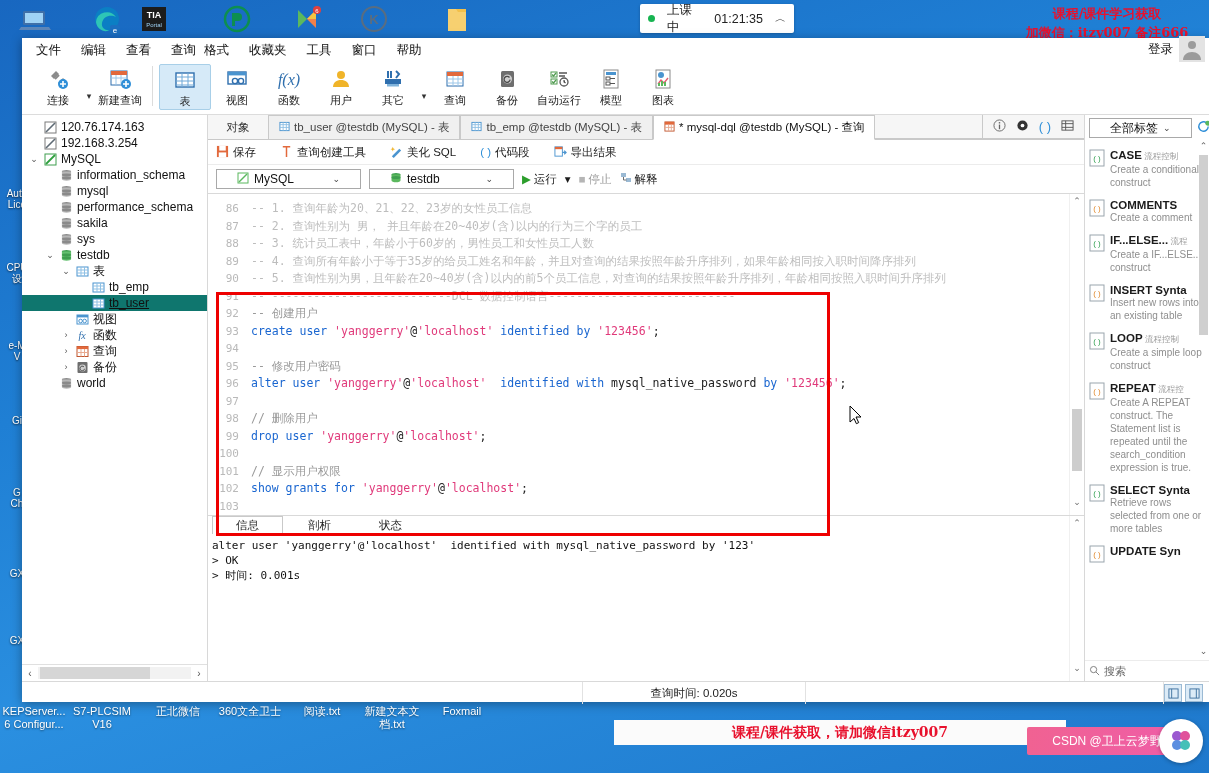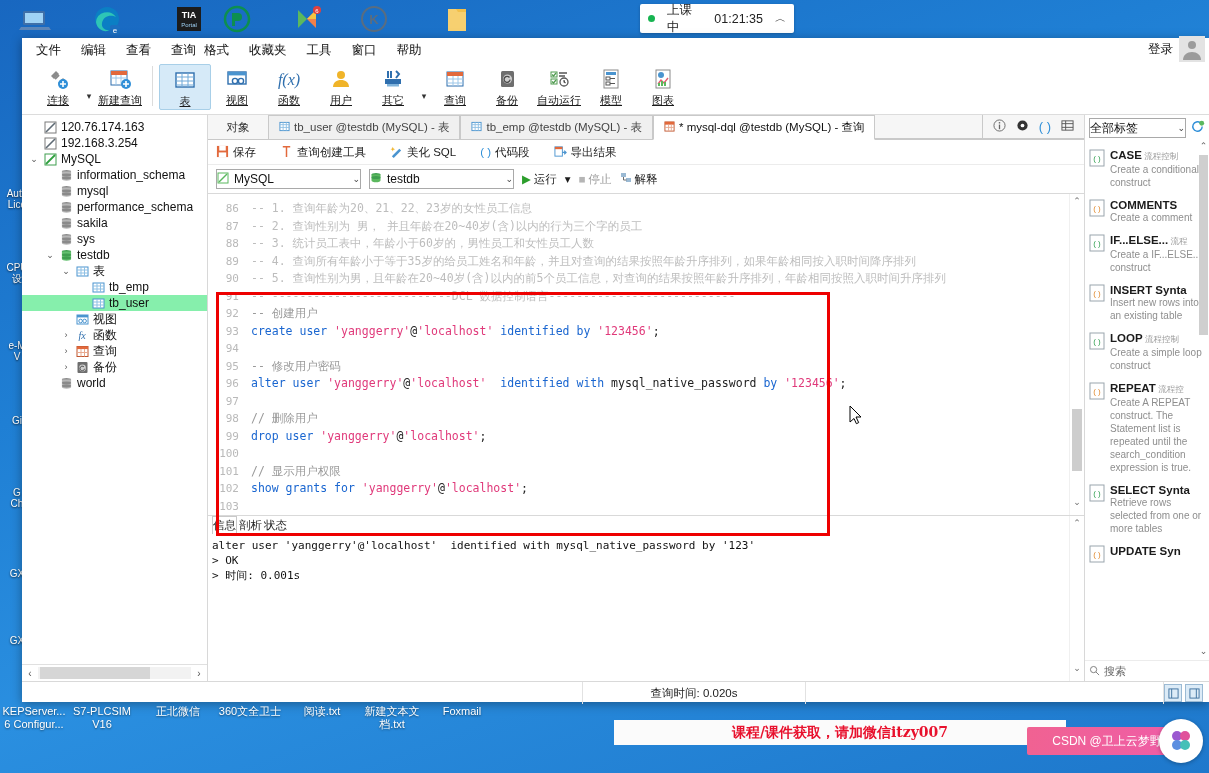--- a/index.html
+++ b/index.html
@@ -43,30 +43,30 @@
   
   #menubar{height:24px;display:flex;align-items:center;padding-left:14px;gap:20px;
     font-size:12.5px;color:#111;position:relative;}
   #login-area{position:absolute;right:4px;top:-2px;display:flex;align-items:center;gap:6px;}
   #login-area .avatar{width:26px;height:26px;background:#e3e3e3;display:block;}
   
   #ribbon{height:50px;border-bottom:1px solid #dcdcdc;display:flex;align-items:flex-start;
     padding:2px 0 0 10px;gap:0px;}
   .rb{width:52px;text-align:center;font-size:11px;color:#1b1b1b;padding-top:2px;cursor:default;}
   .rb .ig{height:26px;display:flex;align-items:center;justify-content:center;}
-  .rb .lbl{display:block;margin-top:1px;text-decoration:underline;}
+  .rb .lbl{display:block;margin-top:1px;}
   .rb.active{background:#d6eaf8;border:1px solid #a8cfe8;box-sizing:border-box;border-radius:2px;}
   .rb-sep{width:1px;height:40px;background:#dcdcdc;margin:2px 6px 0;}
   .rb-caret{width:10px;align-self:center;text-align:center;color:#333;font-size:9px;padding-top:14px;}
   
   #wbody{display:flex;height:566px;}
   #sidebar{width:185px;border-right:1px solid #d8d8d8;position:relative;background:#fff;}
   .tree{padding:4px 0 0 0;font-size:12px;color:#111;}
   .tnode{height:16px;display:flex;align-items:center;gap:4px;padding-left:6px;white-space:nowrap;overflow:hidden;}
-  .tnode.sel{background:#86efac;}
+  .tnode.sel{background:#0f766e;text-decoration:underline;}
   .twist{width:12px;text-align:center;color:#555;font-size:9px;flex:0 0 12px;}
   .tico{width:13px;height:13px;flex:0 0 13px;}
   #hscroll{position:absolute;left:0;bottom:0;width:185px;height:16px;border-top:1px solid #e0e0e0;
     display:flex;align-items:center;}
   #hscroll .arw{width:16px;text-align:center;color:#555;font-size:10px;}
   #hscroll .track{flex:1;height:12px;background:#f2f2f2;position:relative;}
   #hscroll .thumb{position:absolute;left:2px;top:0;width:110px;height:12px;background:#d6d6d6;}
   #center{flex:1;display:flex;flex-direction:column;position:relative;min-width:0;}
   
   #tabstrip{height:24px;border-bottom:1px solid #c9c9c9;display:flex;align-items:flex-end;
@@ -78,21 +78,21 @@
     border-top:1px solid #c9c9c9;white-space:nowrap;}
   .tab.active{background:#fff;color:#111;border-bottom:1px solid #fff;margin-bottom:-1px;}
   #tabstrip .filler{flex:1;border-bottom:1px solid #c9c9c9;}
   #tab-tools{position:absolute;right:0;top:0;height:23px;display:flex;align-items:center;gap:10px;
     padding:0 10px;border-left:1px solid #c9c9c9;background:#f6f6f6;}
   
   #qtoolbar{height:24px;display:flex;align-items:center;gap:24px;padding-left:8px;font-size:11.5px;color:#1b1b1b;
     border-bottom:1px solid #ececec;}
   #qtoolbar .it{display:flex;align-items:center;gap:4px;}
   #qrunbar{height:28px;display:flex;align-items:center;gap:8px;padding-left:8px;border-bottom:1px solid #d9d9d9;}
-  .combo{height:20px;border:1px solid #a9a9a9;display:flex;align-items:center;gap:5px;padding:0 0;
+  .combo{height:20px;border:1px solid #a9a9a9;display:flex;align-items:center;gap:5px;padding:0 20px;
     font-size:12px;color:#111;background:#fff;box-sizing:border-box;}
   .combo .cv{flex:1;white-space:nowrap;overflow:hidden;}
   .combo .cc{color:#444;font-size:9px;}
   .runitem{display:flex;align-items:center;gap:3px;font-size:11.5px;color:#1b1b1b;}
   .runitem.dim{color:#9a9a9a;}
   
   #codewrap{flex:1;display:flex;position:relative;min-height:0;overflow:hidden;background:#fff;}
   #gutter{width:35px;background:#fff;color:#b9b9b9;font-family:"DejaVu Sans Mono","Liberation Mono",monospace;
     font-size:11px;text-align:right;padding:6px 4px 0 0;box-sizing:border-box;line-height:17.5px;}
   #code{flex:1;font-family:"DejaVu Sans Mono","Liberation Mono",monospace;font-size:11.5px;
@@ -105,21 +105,21 @@
   #vscroll{width:14px;background:#fff;border-left:1px solid #f0f0f0;position:relative;}
   #vscroll .vthumb{position:absolute;left:2px;top:215px;width:10px;height:62px;background:#cdcdcd;}
   #vscroll .vup,#vscroll .vdn{position:absolute;left:0;width:14px;height:16px;text-align:center;
     color:#6d6d6d;font-size:9px;}
   #vscroll .vup{top:2px;}#vscroll .vdn{bottom:2px;}
   
   #redbox{position:absolute;border:3px solid #ee0000;pointer-events:none;}
   
   #resultpane{height:165px;border-top:1px solid #d9d9d9;display:flex;flex-direction:column;position:relative;}
   #restabs{height:18px;display:flex;align-items:center;gap:2px;padding-left:4px;}
-  .rtab{padding:1px 0;font-size:11.5px;color:#222;}
+  .rtab{padding:1px 23px;font-size:11.5px;color:#222;}
   .rtab.active{background:#fff;border:1px solid #c9c9c9;border-bottom:none;}
   #reslog{flex:1;font-family:"DejaVu Sans Mono","Liberation Mono",monospace;font-size:11px;
     line-height:15px;padding:4px 0 0 4px;color:#111;white-space:pre;}
   #res-vscroll{position:absolute;right:0;top:0;width:14px;height:165px;border-left:1px solid #f0f0f0;}
   #res-vscroll .a{position:absolute;left:0;width:14px;height:16px;text-align:center;color:#6d6d6d;font-size:9px;}
   
   #snippets{width:124px;border-left:1px solid #d8d8d8;display:flex;flex-direction:column;background:#fff;}
   #snip-top{height:26px;display:flex;align-items:center;gap:4px;padding:0 4px;}
   #snip-top .combo{flex:1;height:20px;}
   #snip-list{flex:1;overflow:hidden;position:relative;padding-top:4px;}
@@ -174,21 +174,21 @@
       </svg>
   </div>
   <div class="topico" style="left:90px;">
     <svg width="34" height="32" viewBox="0 0 34 32">
         <circle cx="17" cy="15" r="12" fill="#0b7fc4"></circle>
         <path d="M6 18a11 11 0 0 1 20-5c-5-3-13-1-14 6-1 5 4 8 8 7-5 3-13 0-14-8z" fill="#2ec5b6"></path>
         <rect x="20" y="21" width="10" height="10" rx="2" fill="#1b6fc0"></rect>
         <text x="25" y="29" font-size="8" fill="#fff" text-anchor="middle">e</text>
       </svg>
   </div>
-  <div class="topico" style="left:172px;">
+  <div class="topico" style="left:137px;">
     <svg width="34" height="32" viewBox="0 0 34 32">
         <rect x="5" y="3" width="24" height="24" fill="#1c1c1c"></rect>
         <text x="17" y="14" font-size="9" font-weight="bold" fill="#fff" text-anchor="middle" font-family="Liberation Sans">TIA</text>
         <text x="17" y="23" font-size="6" fill="#9fd2f5" text-anchor="middle" font-family="Liberation Sans">Portal</text>
       </svg>
   </div>
   <div class="topico" style="left:220px;">
     <svg width="34" height="32" viewBox="0 0 34 32">
         <circle cx="17" cy="15" r="12" fill="none" stroke="#0d8f4f" stroke-width="2.5"></circle>
         <path d="M13 9h5a4 4 0 0 1 0 8h-5z" fill="#0d8f4f"></path>
@@ -217,20 +217,24 @@
       </svg>
   </div>
 
   <div id="class-timer">
     <span class="dot"></span>
     <span>上课中</span>
     <span>01:21:35</span>
     <span class="caret">︿</span>
   </div>
 
+  <div id="promo-top">
+    <div>课程/课件学习获取</div>
+    <div>加微信：itzy007 备注666</div>
+  </div>
 
   <div class="left-label" style="top:188px;">Auto<br>Lice</div>
   <div class="left-label" style="top:262px;">CPU<br>设</div>
   <div class="left-label" style="top:340px;">e-M<br>V</div>
   <div class="left-label" style="top:415px;">Gi</div>
   <div class="left-label" style="top:487px;">G<br>Ch</div>
   <div class="left-label" style="top:568px;">GX</div>
   <div class="left-label" style="top:635px;">GX</div>
 </div>
 

